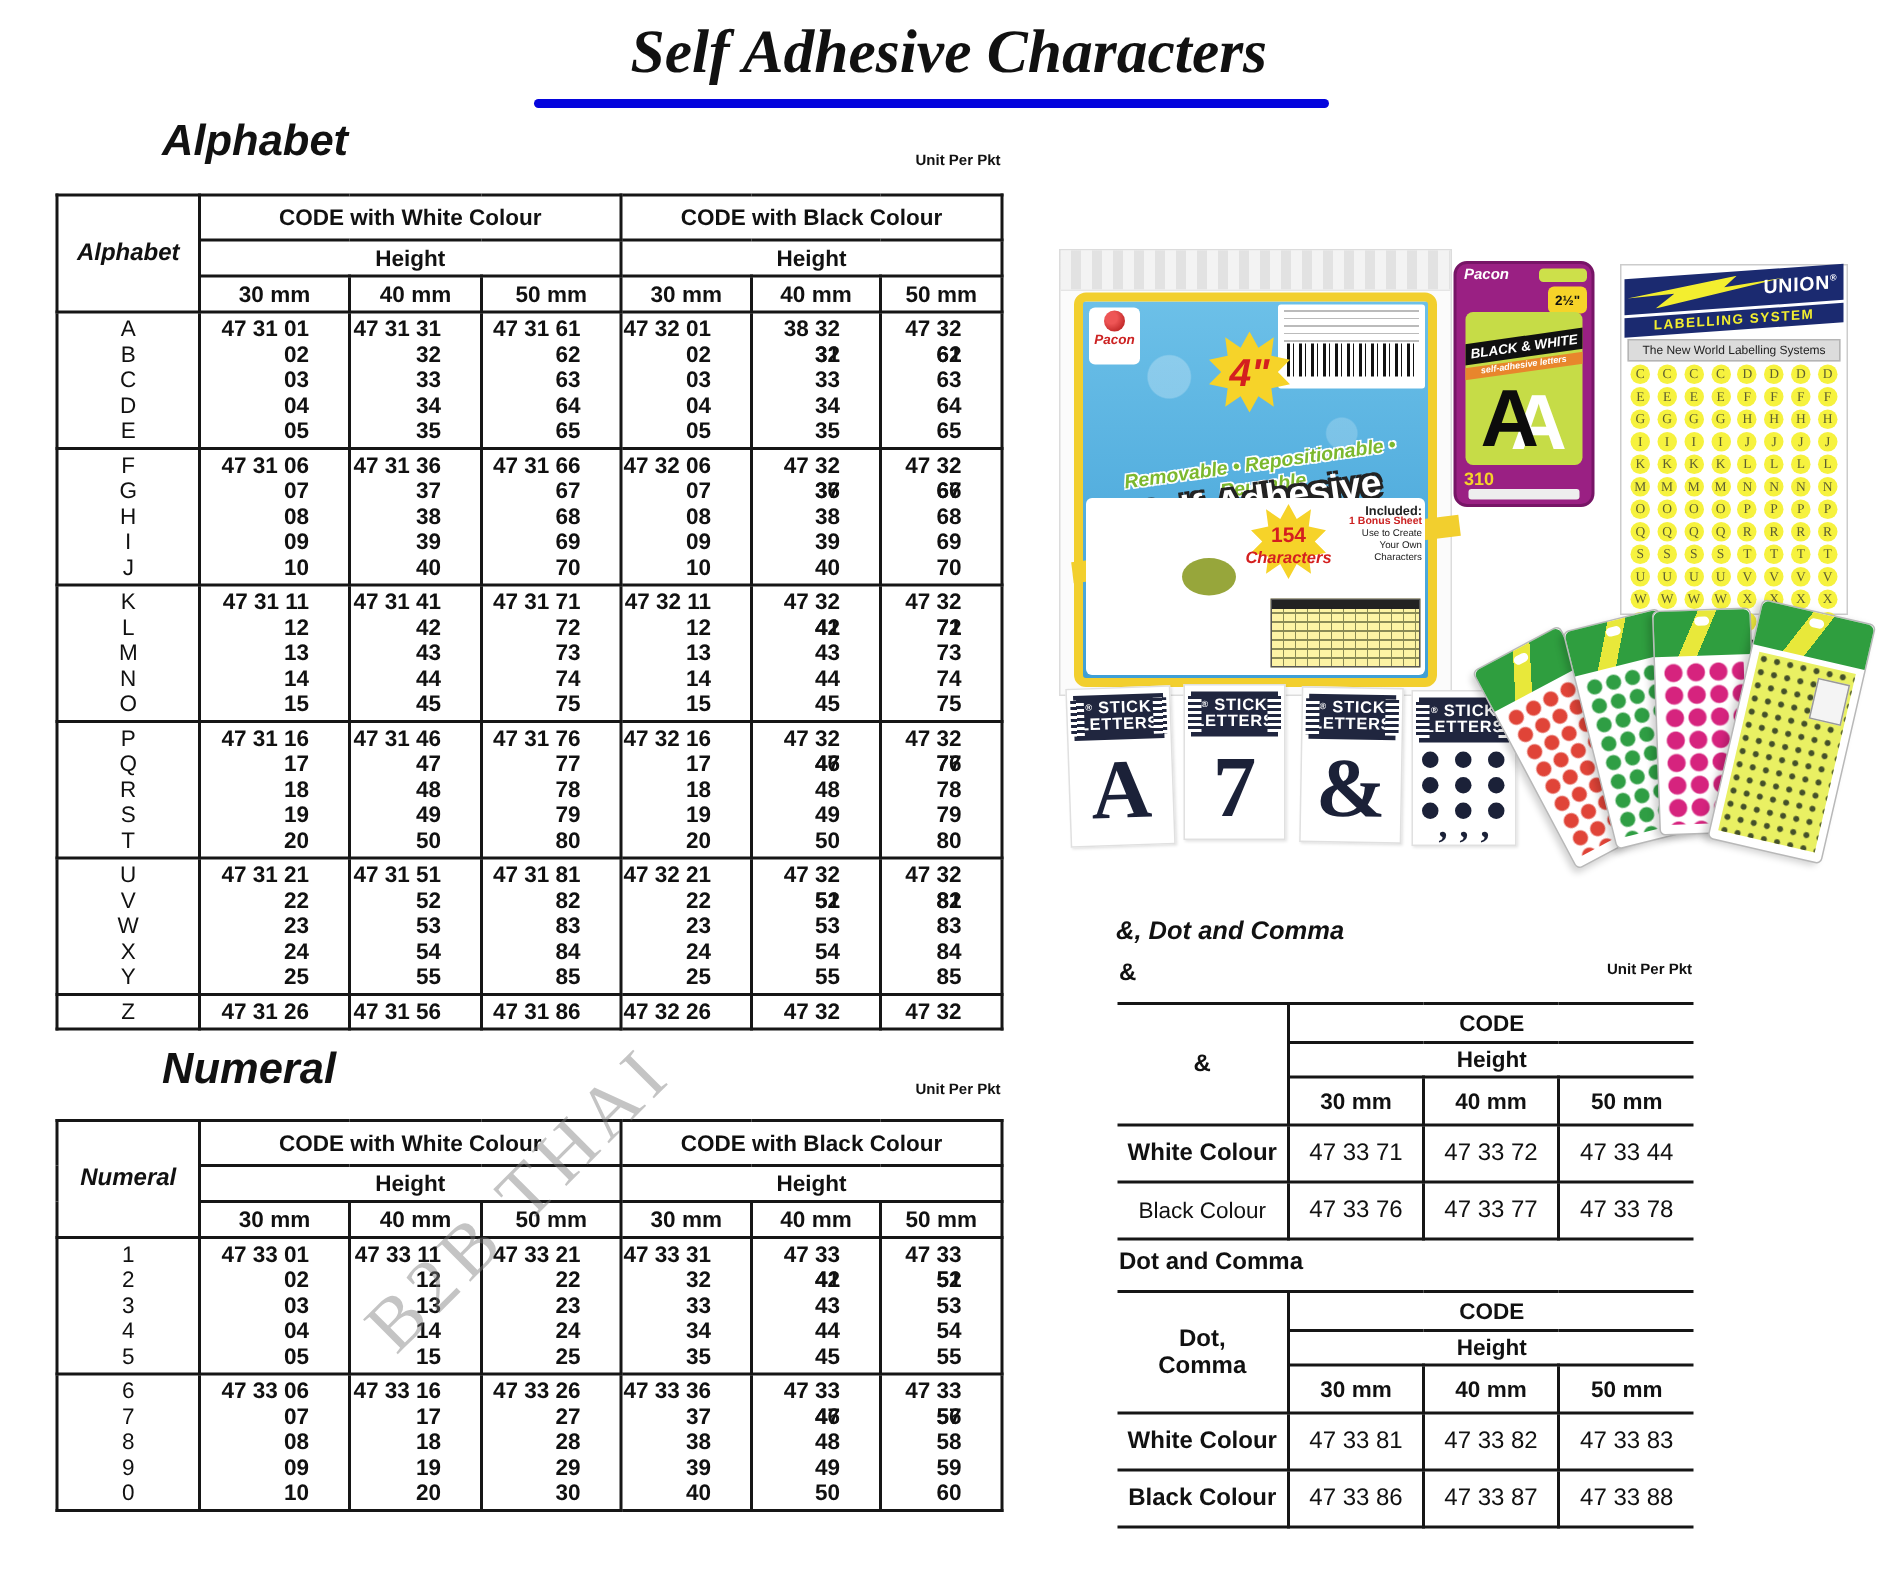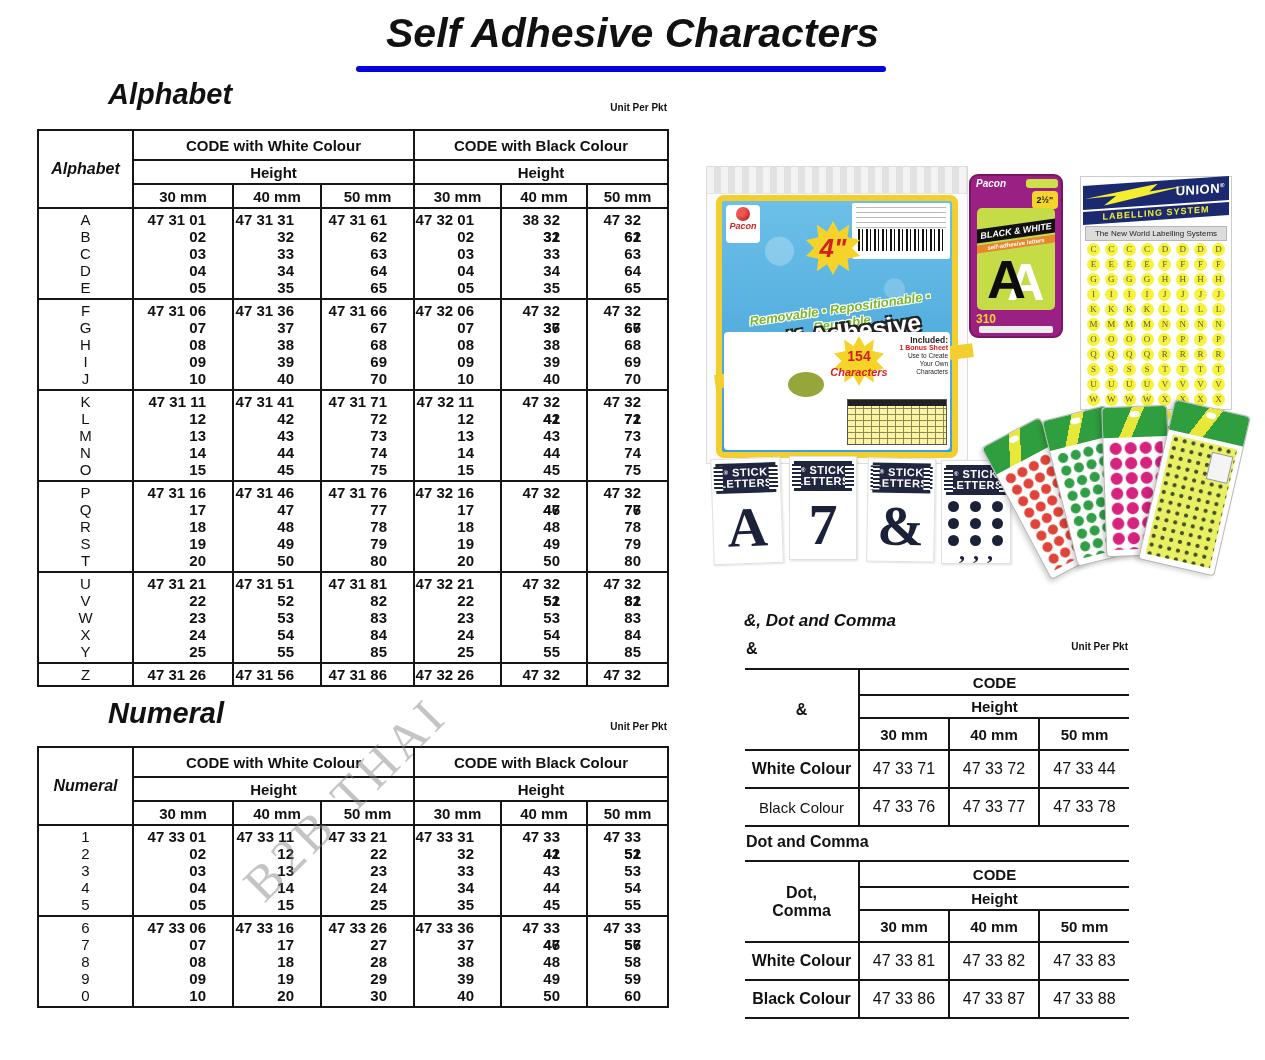--- a/index.html
+++ b/index.html
@@ -1,21 +1,21 @@
 <!DOCTYPE html>
 <html><head>
 <meta charset="utf-8">
 <style>
   html,body{margin:0;padding:0;background:#fff;}
   #page{position:relative;width:1265px;height:1060px;background:#fff;overflow:hidden;
         font-family:"Liberation Sans",sans-serif;color:#111;}
 
   
   .main-title{position:absolute;left:0;top:10px;width:100%;text-align:center;
-    font-size:41px;font-weight:bold;font-style:italic;letter-spacing:0px;}
+    font-size:41px;font-weight:bold;font-style:italic;letter-spacing:0px;font-family:Liberation Serif, serif;}
   .title-underline{position:absolute;left:356px;top:66px;width:530px;height:6px;
     background:#0404dd;border-radius:3px;}
 
   
   .sec-heading{position:absolute;font-size:29px;font-weight:bold;font-style:italic;}
   .unit-label{position:absolute;font-size:10px;font-weight:bold;width:112px;text-align:right;}
 
   
   table.code-table{position:absolute;border-collapse:collapse;table-layout:fixed;
     border:2px solid #161616;}

